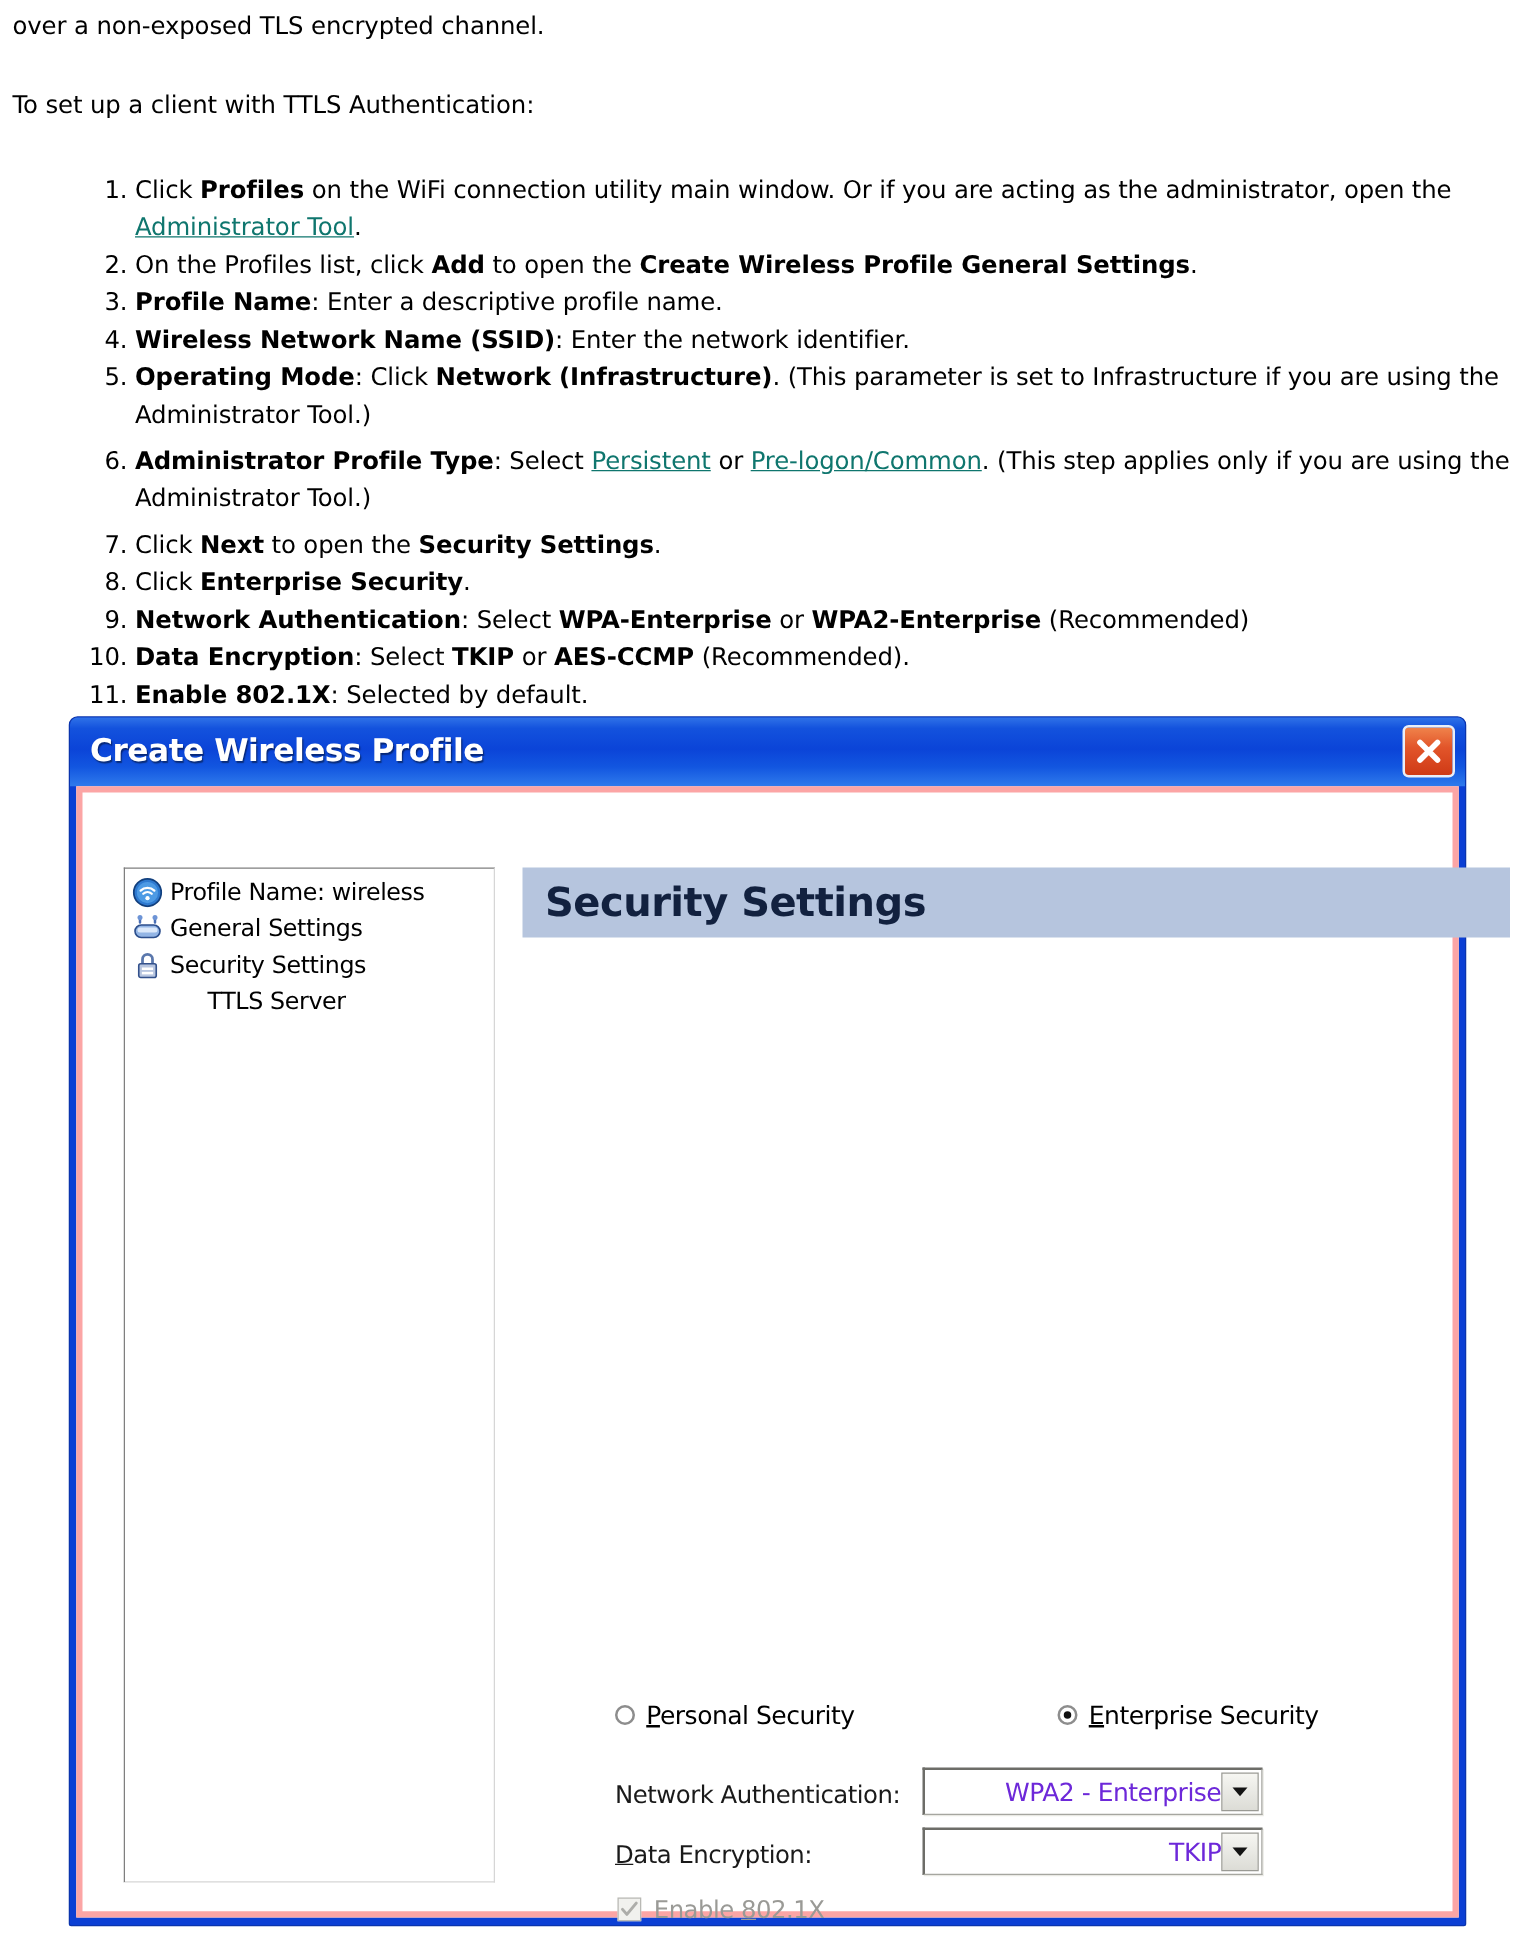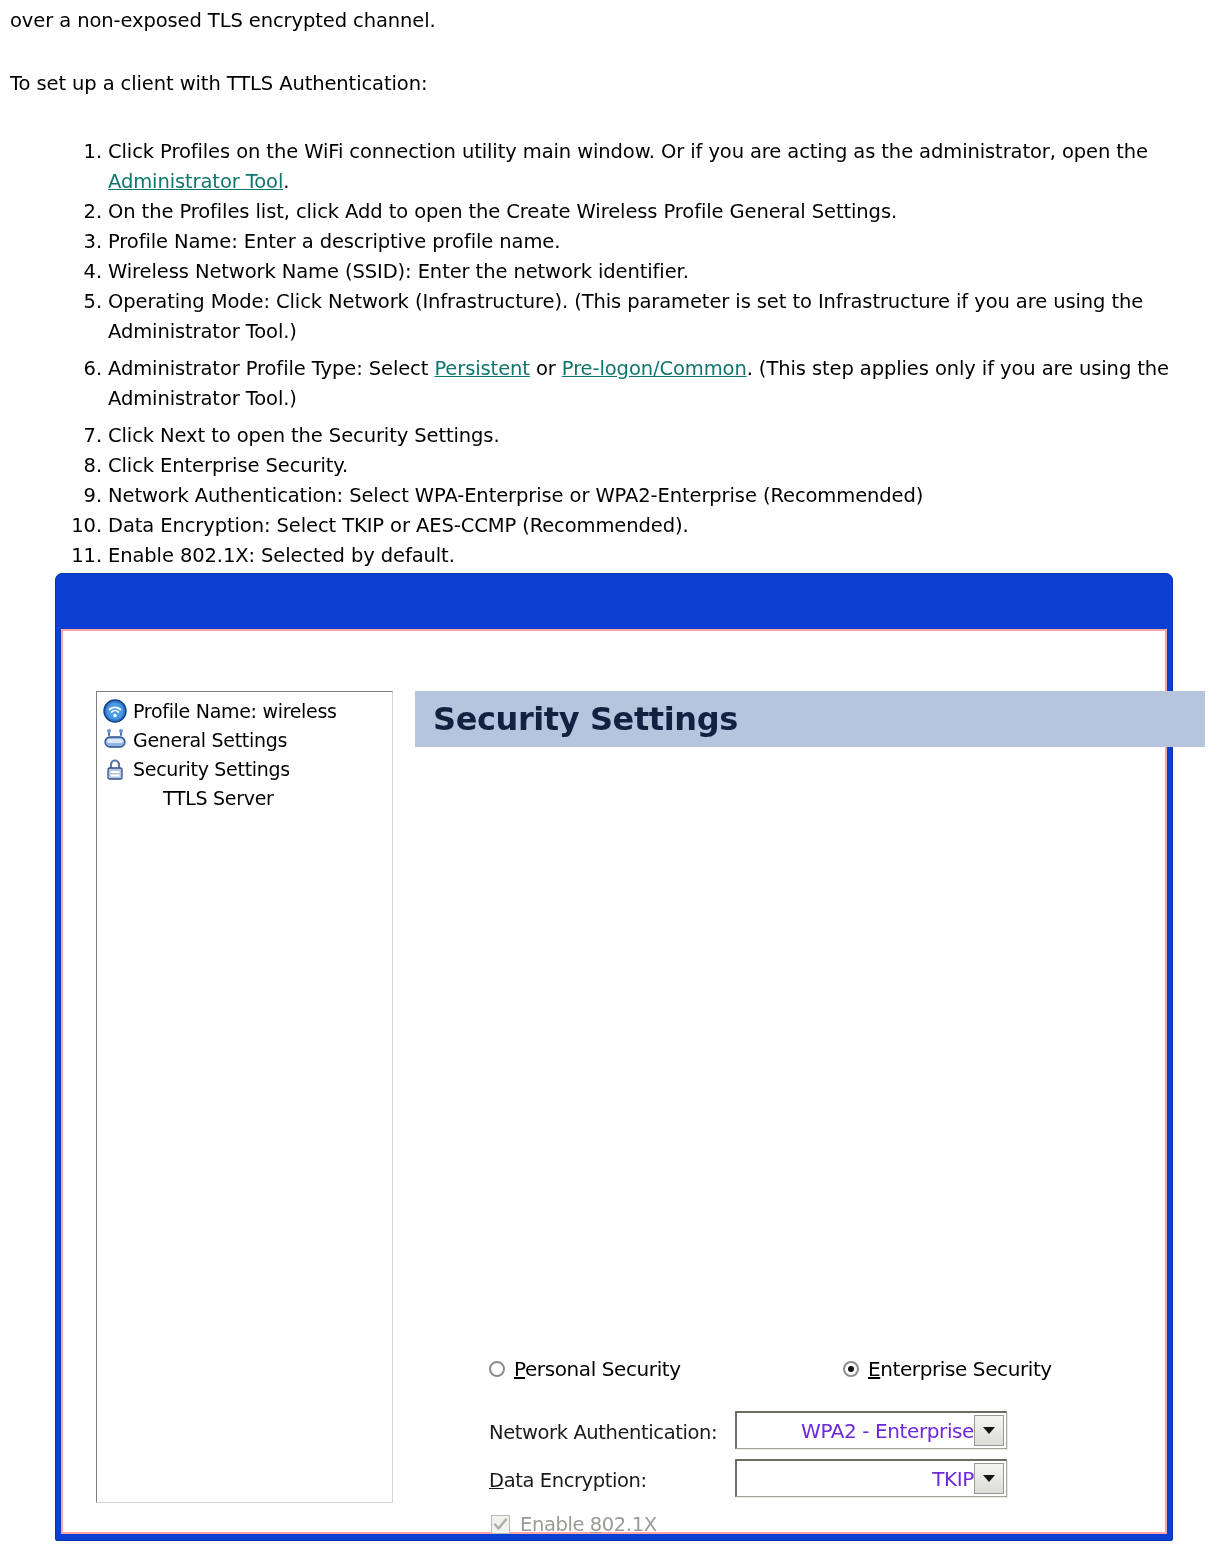--- a/index.html
+++ b/index.html
@@ -48,21 +48,21 @@
     margin-bottom: 0px;
   }
   ol.steps > li::before {
     content: counter(step) ".";
     position: absolute;
     left: -28px;
     width: 50px;
     text-align: right;
   }
   ol.steps > li.wide-gap { margin-bottom: 7px; }
-  b, strong { font-weight: normal; }
+  b, strong { font-weight: bold; }
   a.doclink {
     color: #0f766e;
     text-decoration: underline;
   }
 
   
   #dialog {
     position: absolute;
     left: 55px;
     top: 573px;
@@ -105,21 +105,21 @@
   }
   #close-btn svg { display: block; margin: 5px auto 0; }
 
   #client-area {
     position: absolute;
     left: 5px;
     right: 5px;
     top: 55px;
     bottom: 6px;
     background: #ffffff;
-    border: 2px solid #fca5a5;
+    border: 5px solid #fca5a5;
     box-sizing: border-box;
     padding-left: 18px;
   }
 
   
   #tree-panel {
     position: absolute;
     left: 33px;
     top: 60px;
     width: 297px;
@@ -287,20 +287,28 @@
       <li><span>Click </span><b>Enterprise Security</b><span>.</span></li>
       <li><b>Network Authentication</b><span>: Select </span><b>WPA-Enterprise</b><span> or </span><b>WPA2-Enterprise</b><span> (Recommended)</span></li>
       <li><b>Data Encryption</b><span>: Select </span><b>TKIP</b><span> or </span><b>AES-CCMP</b><span> (Recommended).</span></li>
       <li><b>Enable 802.1X</b><span>: Selected by default.</span></li>
       <li><b>Authentication Type</b><span>: Select </span><b>TTLS</b><span> to be used with this connection.</span></li>
     </ol>
 </div>
 
 <div id="dialog">
 
+  <div id="titlebar">
+    <div id="title-text">Create Wireless Profile</div>
+    <div id="close-btn">
+      <svg width="28" height="28" viewBox="0 0 28 28" aria-hidden="true">
+        <path d="M7 7 L21 21 M21 7 L7 21" stroke="#ffffff" stroke-width="4.5" stroke-linecap="round" fill="none"></path>
+      </svg>
+    </div>
+  </div>
 
   <div id="client-area">
 
     <div id="tree-panel">
 
       <div class="tree-row" style="margin-top:4px;">
         <span class="ticon">
           <svg width="24" height="24" viewBox="0 0 24 24">
             <circle cx="12" cy="12" r="11" fill="#2f7ad0" stroke="#12407e" stroke-width="1.4"></circle>
             <circle cx="12" cy="12" r="8.5" fill="#4d9ae4"></circle>

